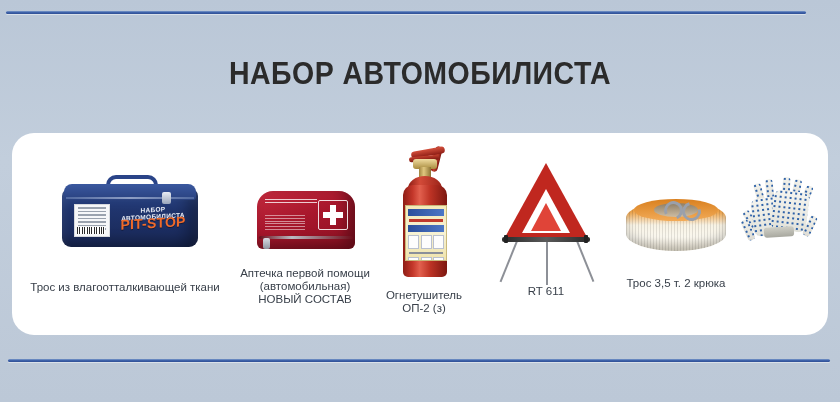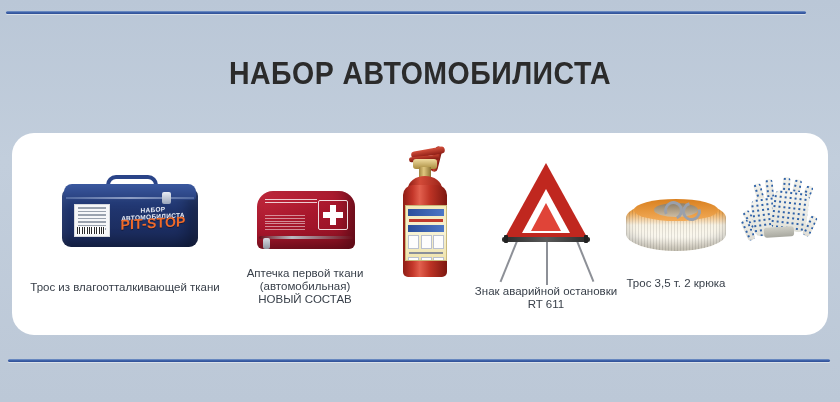--- a/index.html
+++ b/index.html
@@ -305,21 +305,21 @@
             </div>
           <div class="aid-cross-box">
             <div class="aid-cross-v"></div>
             <div class="aid-cross-h"></div>
           </div>
         </div>
         <div class="aid-zip"></div>
         <div class="aid-zip-pull"></div>
       </div>
       <div class="caption" id="cap-aid">
-        <div>Аптечка первой ткани</div>
+        <div>Аптечка первой помощи</div>
         <div>(автомобильная)</div>
         <div>НОВЫЙ СОСТАВ</div>
       </div>
     </div>
 
     <div class="item" id="item-ext">
       <div class="art" id="ext-art">
         <div class="ext-hose"></div>
         <div class="ext-handle"></div>
         <div class="ext-lever"></div>
@@ -338,36 +338,39 @@
             </div>
           <div class="grayline"></div>
           <div class="rowicons">
               <span></span>
               <span></span>
               <span></span>
             </div>
 
         </div>
       </div>
+      <div class="caption" id="cap-ext">
+        <div>Огнетушитель</div>
+        <div>ОП-2 (з)</div>
+      </div>
     </div>
 
     <div class="item" id="item-tri">
       <div class="art" id="tri-art">
         <div class="leg" style="left:20px;top:78px;height:44px;transform:rotate(22deg);"></div>
         <div class="leg" style="left:50px;top:78px;height:44px;transform:rotate(0deg);"></div>
         <div class="leg" style="left:80px;top:78px;height:44px;transform:rotate(-22deg);"></div>
         <div class="tri-outer"></div>
         <div class="tri-inner"></div>
         <div class="tri-core"></div>
         <div class="tri-base"></div>
         <div class="tri-foot" style="left:8px;"></div>
         <div class="tri-foot" style="left:88px;"></div>
       </div>
       <div class="caption" id="cap-tri">
-        <div>Знак аварийной остановки</div>
         <div>RT 611</div>
       </div>
     </div>
 
     <div class="item" id="item-rope">
       <div class="art" id="rope-art">
         <div class="rope-coil"></div>
         <div class="rope-top"></div>
         <div class="rope-hole"></div>
         <div class="hook" style="left:38px;top:6px;transform:rotate(20deg);"></div>

